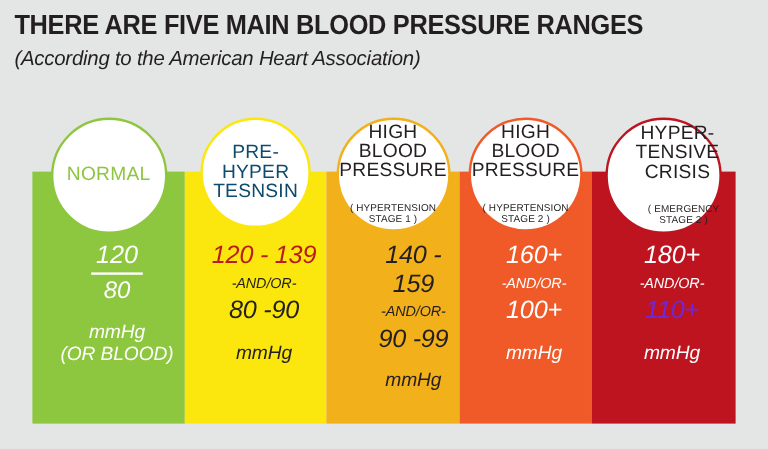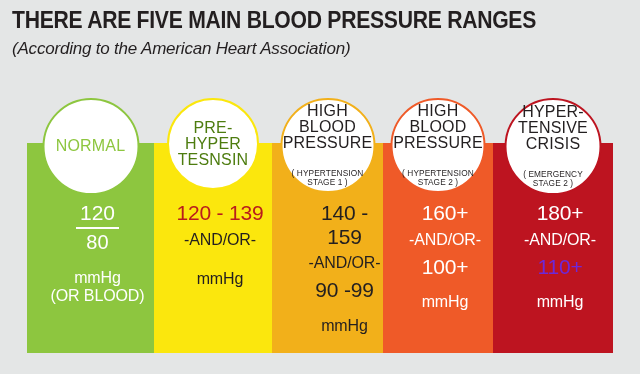--- a/index.html
+++ b/index.html
@@ -106,28 +106,29 @@
     white-space: pre-line;
   }
 
   
   .values {
     position: absolute;
     left: 14px;
     right: 0;
     text-align: center;
     z-index: 2;
+    font-style: italic;
   }
   .value-big {
     font-size: 21px;
     line-height: 1.12;
     letter-spacing: -0.2px;
   }
   .value-sep {
-    font-size: 16px;
+    font-size: 12px;
     line-height: 1.9;
     letter-spacing: -0.1px;
   }
   .value-unit {
     font-size: 16px;
     line-height: 1.2;
     margin-top: 14px;
     letter-spacing: -0.1px;
   }
   .value-unit .unit-note {
@@ -185,28 +186,29 @@
         <div class="value-unit txt-white" style="color: rgb(255, 255, 255);">
           <span>mmHg</span>
           <span class="unit-note">(OR BLOOD)</span>
         </div>
       </div>
     </div>
 
     <div class="col col-1">
       <div class="col-body" style="background: rgb(251, 231, 13);"></div>
       <div class="badge" style="width: 92px; height: 92px; top: -45px; border: 2px solid rgb(251, 231, 13);">
-        <div class="badge-title" style="color: #4d7c0f;">PRE-
+        <div class="badge-title" style="color: #0c4a6e;">PRE-
 HYPER
 TESNSIN</div>
 
       </div>
       <div class="values" style="top: 58px; color: rgb(35, 31, 32);">
         <div class="value-big" style="color: #b91c1c;">120 - 139</div>
         <div class="value-sep" style="color: rgb(35, 31, 32);">-AND/OR-</div>
+        <div class="value-big" style="color: rgb(35, 31, 32);">80 -90</div>
         <div class="value-unit" style="color: rgb(35, 31, 32);">mmHg</div>
       </div>
     </div>
 
     <div class="col col-2">
       <div class="col-body" style="background: rgb(242, 176, 26);"></div>
       <div class="badge" style="width: 95px; height: 95px; top: -45px; border: 2px solid rgb(242, 176, 26);">
         <div class="badge-title" style="color: rgb(35, 31, 32);">HIGH
 BLOOD
 PRESSURE</div>
@@ -233,21 +235,21 @@
       <div class="values" style="top: 58px; color: rgb(255, 255, 255);">
         <div class="value-big" style="color: rgb(255, 255, 255);">160+</div>
         <div class="value-sep" style="color: rgb(255, 255, 255);">-AND/OR-</div>
         <div class="value-big" style="color: rgb(255, 255, 255);">100+</div>
         <div class="value-unit" style="color: rgb(255, 255, 255);">mmHg</div>
       </div>
     </div>
 
     <div class="col col-4">
       <div class="col-body" style="background: rgb(189, 20, 32);"></div>
-      <div class="badge" style="width: 97px; height: 97px; top: -45px; border: 2px solid rgb(189, 20, 32);">
+      <div class="badge" style="width: 97px; height: 97px; top: -45px; border: 2px solid rgb(189, 20, 32); align-items: flex-end;">
         <div class="badge-title" style="color: rgb(35, 31, 32);">HYPER-
 TENSIVE
 CRISIS</div>
         <div class="badge-sub">( EMERGENCY
 STAGE 2 )</div>
       </div>
       <div class="values" style="top: 58px; color: rgb(255, 255, 255);">
         <div class="value-big" style="color: rgb(255, 255, 255);">180+</div>
         <div class="value-sep" style="color: rgb(255, 255, 255);">-AND/OR-</div>
         <div class="value-big" style="color: #6d28d9;">110+</div>

